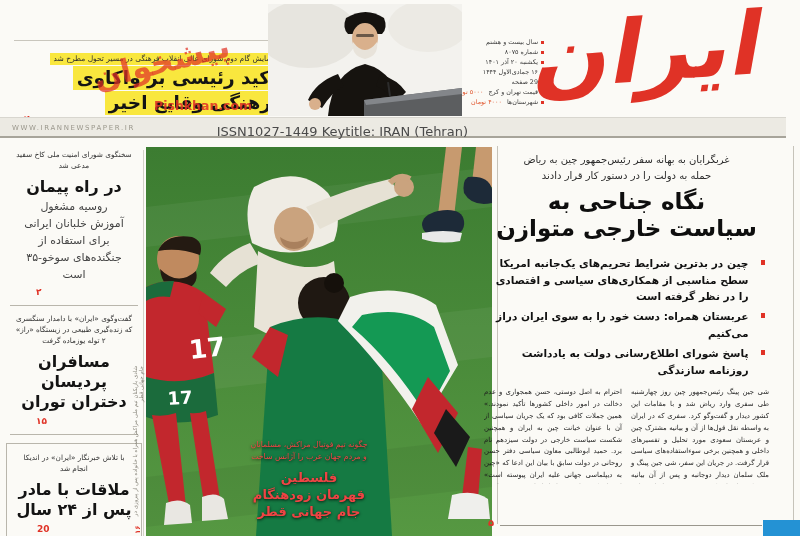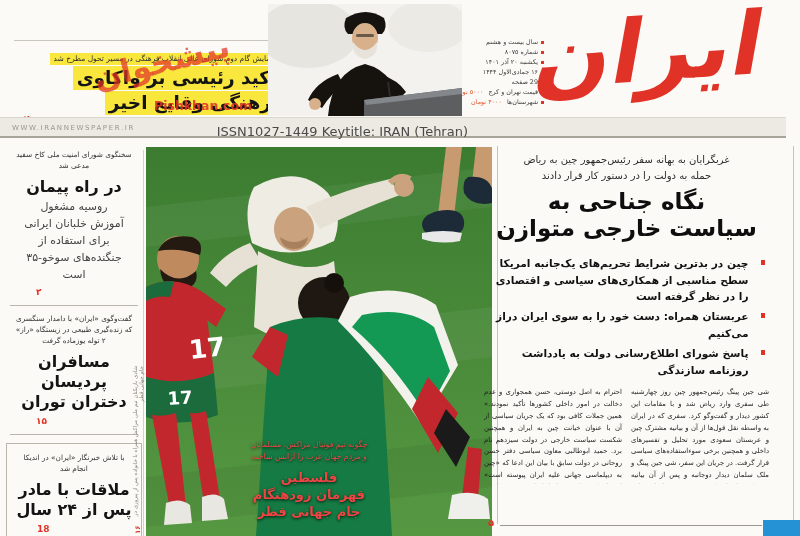--- a/index.html
+++ b/index.html
@@ -172,21 +172,21 @@
       <div class="sb-num">۱۵</div>
     </div>
     <div class="sb-div"></div>
 
     <div class="sb-box">
       <div class="sb-kicker">با تلاش خبرنگار «ایران» در اندیکا انجام شد</div>
       <div class="sb-headline">
         <div>ملاقات با مادر</div>
         <div>پس از ۲۴ سال</div>
       </div>
-      <div class="sb-num">18</div>
+      <div class="sb-num">20</div>
       <svg width="126" height="104" viewBox="0 0 126 104">
         <rect width="126" height="104" fill="#c3b29a"></rect>
         <ellipse cx="30" cy="20" rx="40" ry="24" fill="#cfc0aa"></ellipse>
         <rect x="96" y="0" width="30" height="104" fill="#35302b"></rect>
         <ellipse cx="108" cy="60" rx="16" ry="34" fill="#1d1a17"></ellipse>
         <ellipse cx="52" cy="30" rx="16" ry="14" fill="#221b15"></ellipse>
         <ellipse cx="72" cy="38" rx="12" ry="11" fill="#2d241c"></ellipse>
         <ellipse cx="66" cy="34" rx="6" ry="7" fill="#c89b72"></ellipse>
         <path d="M20 104 Q28 48 56 44 Q92 46 96 104 z" fill="#211d19"></path>
         <path d="M40 60 q22 -16 44 2 l-6 16 q-18 -12 -34 -2z" fill="#161310"></path>

